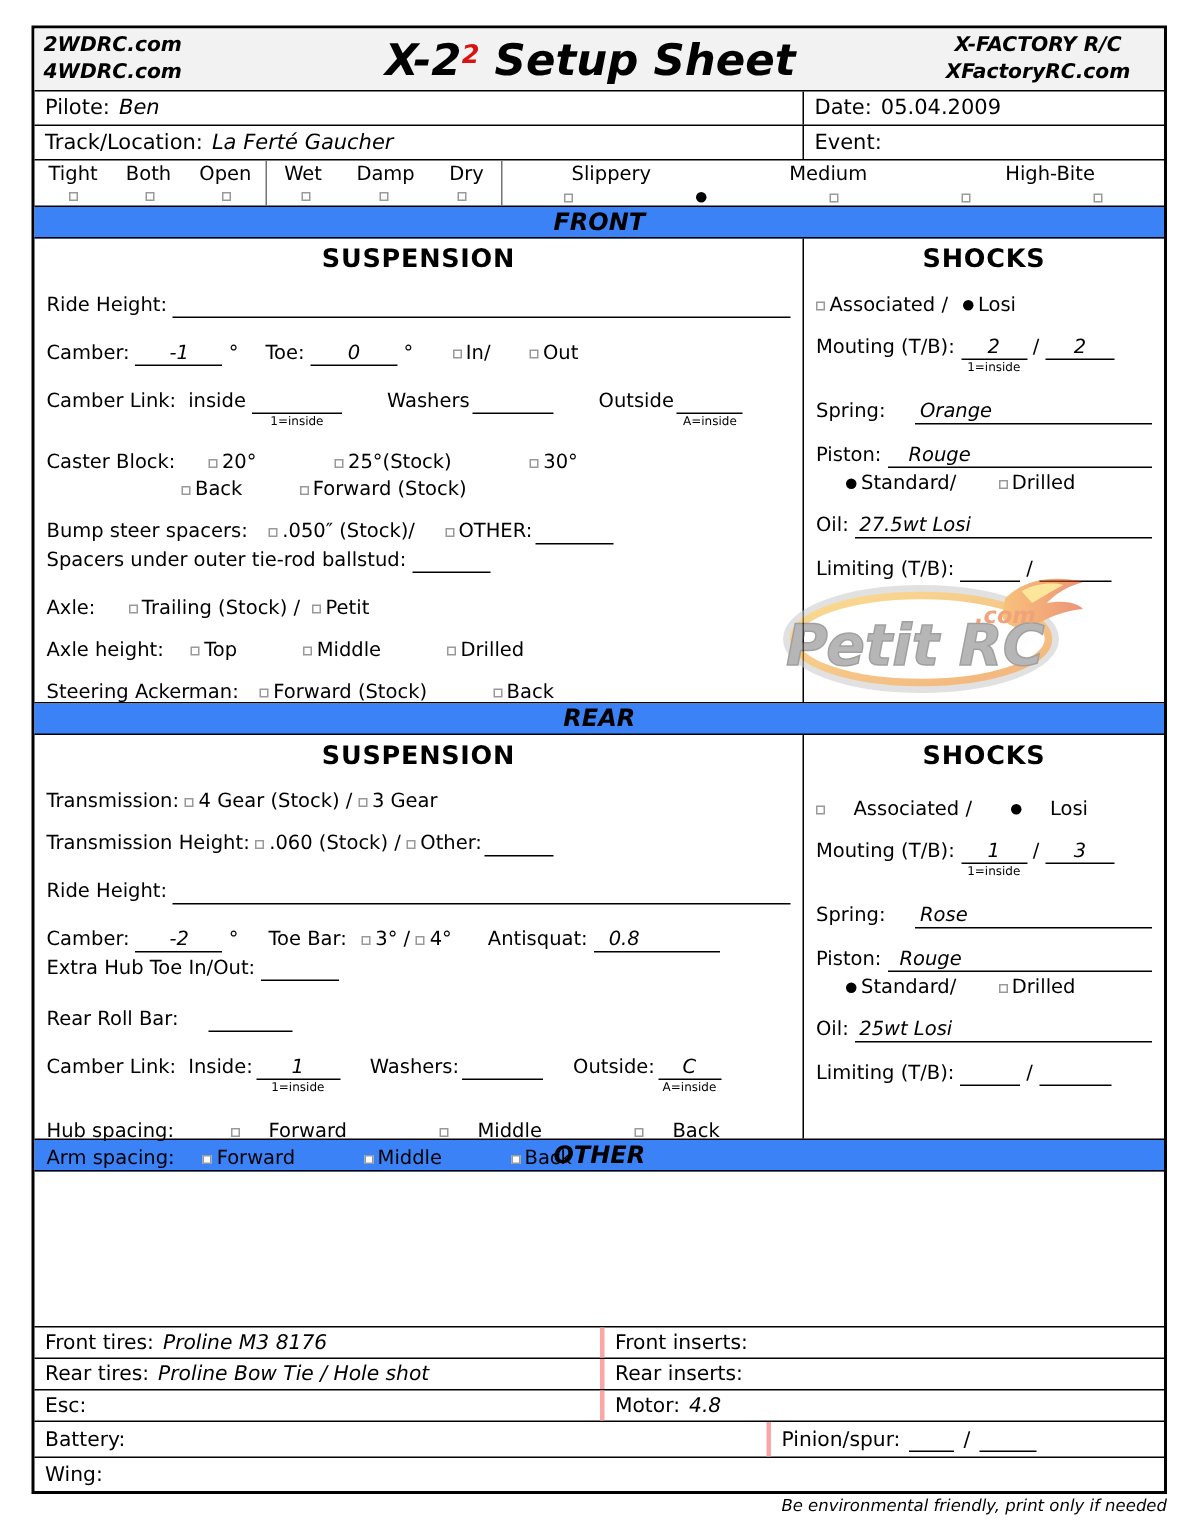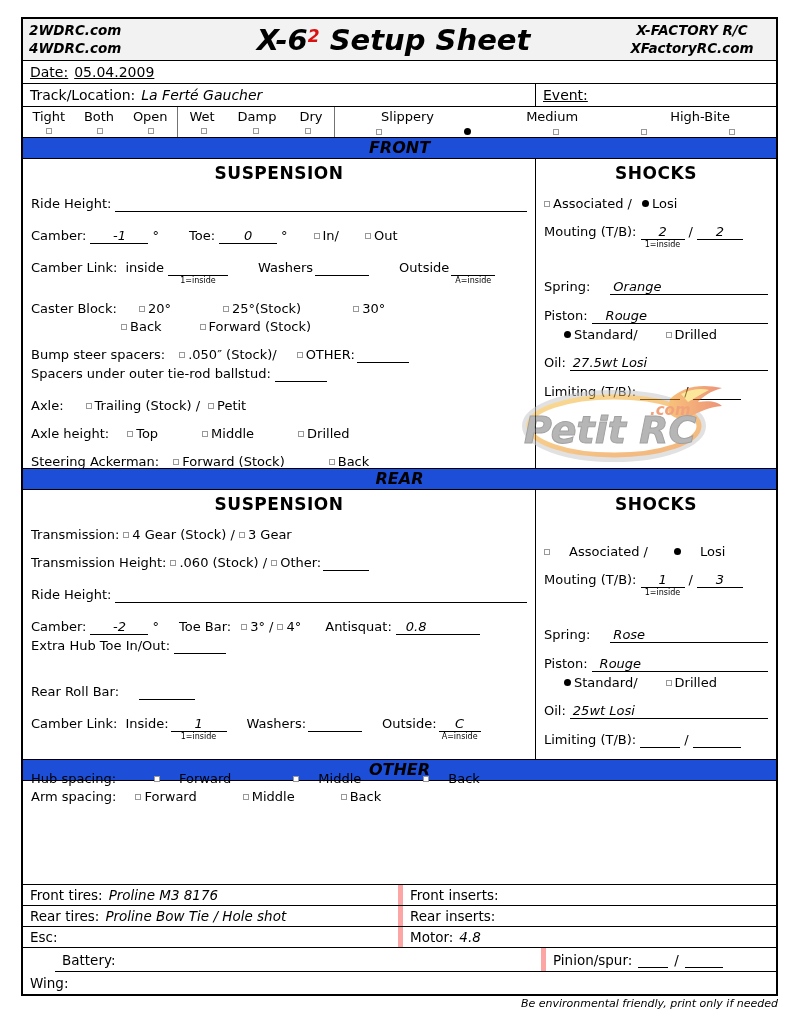--- a/index.html
+++ b/index.html
@@ -14,94 +14,98 @@
   
   .hdr { display:flex; align-items:center; background:#f2f2f2; height:42px; border-bottom:1px solid #000; }
   .hdr .sites { width:150px; padding-left:6px; font-weight:bold; font-style:italic; font-size:13.5px; line-height:1.3; }
   .hdr .title { flex:1; text-align:center; font-weight:bold; font-style:italic; font-size:29px; white-space:nowrap; }
   .hdr .title .sup { color:#d91111; font-size:17px; vertical-align:8px; }
   .hdr .brand { width:162px; text-align:center; padding-right:6px; font-weight:bold; font-style:italic; font-size:13.5px; line-height:1.3; }
 
   
   .irow { display:flex; border-bottom:1px solid #000; height:23px; font-size:14px; }
   .irow .lcell { width:513px; border-right:1px solid #000; padding:0 7px; display:flex; align-items:center; gap:6px; white-space:nowrap; }
-  .irow .rcell { flex:1; padding:0 7px; display:flex; align-items:center; gap:6px; white-space:nowrap;text-decoration:underline; }
+  .irow .rcell { flex:1; padding:0 7px; display:flex; align-items:center; gap:6px; white-space:nowrap; }
   .val { font-style:italic; }
 
   
   .crow { display:flex; border-bottom:1px solid #000; height:31px; }
   .cgroup { border-right:1px solid #737373; padding-top:3px; }
   .cgroup.last { border-right:none; flex:1; }
   .clabels { display:flex; justify-content:space-around; font-size:13px; line-height:1.1; }
   .clabels.sb { justify-content:space-between; padding:0 12px; }
   .cmarks { display:flex; justify-content:space-around; margin-top:4px; align-items:center; }
 
   
   .mk { display:inline-block; width:6px; height:6px; border:1px solid #999; background:#fff; flex:none; }
   .line .mk { align-self:center; margin-right:-1px; }
   .mk.checked { width:7px; height:7px; border:none; background:#000; border-radius:50%; }
 
   
-  .bar { background:#1d4ed8; border-bottom:1px solid #000; height:21px; line-height:20px;
+  .bar { background:#3b82f6; border-bottom:1px solid #000; height:21px; line-height:20px;
          text-align:center; font-weight:bold; font-style:italic; font-size:16px; }
 
   
   .twocol { display:flex; border-bottom:1px solid #000; }
   .twocol .left { width:513px; border-right:1px solid #000; position:relative; }
   .twocol .right { flex:1; position:relative; }
   .front-sec { height:310px; }
   .rear-sec { height:270px; }
   .colhead { text-align:center; font-weight:bold; font-size:17px; margin-top:4px; letter-spacing:.5px; }
 
   .line { display:flex; align-items:baseline; gap:4px; margin:13px 8px 0 8px; white-space:nowrap; }
   .line.center { justify-content:flex-start; }
   .tight { margin-top:3px; }
   .mt16 { margin-top:16px; }
-  .mt18 { margin-top:30px;gap:20px; }
+  .mt18 { margin-top:18px;gap:20px; }
 
   .bl { display:inline-block; border-bottom:1px solid #000; text-align:center; font-style:italic; padding:0 3px; }
   .bl:empty::before { content:"\00a0"; }
   .grow { flex:1; }
   .stack { display:inline-flex; flex-direction:column; align-items:center; }
   .note { font-size:8px; line-height:1; margin-top:1px; font-style:normal; }
 
   
   .otherbox { height:104px; border-bottom:1px solid #000; }
 
   
   .trow { display:flex; border-bottom:1px solid #000; height:21px; font-size:13.5px; }
-  .trow .c1 { width:380px; border-right:5px solid #fca5a5; padding:0 7px; display:flex; align-items:center; gap:6px; white-space:nowrap; }
+  .trow .c1 { width:380px; border-right:3px solid #fca5a5; padding:0 7px; display:flex; align-items:center; gap:6px; white-space:nowrap; }
   .trow .c2 { flex:1; padding:0 7px; display:flex; align-items:center; gap:6px; white-space:nowrap; }
-  .trow.batt { height:24px;margin-left:32px; }
+  .trow.batt { height:24px; }
   .trow.batt .c1 { width:491px; }
   .trow.wing { height:22px; border-bottom:none; }
   .trow.wing .c1 { width:100%; border-right:none; }
 
   .footer { position:absolute; right:22px; top:997px; font-style:italic; font-size:11px; }
 
   .wm { position:absolute; left:-16px; bottom:1px; width:204px; height:88px; z-index:2; pointer-events:none; }
 </style>
 </head>
 <body>
 
 <div class="sheet">
 
   <div class="hdr">
     <div class="sites">
       <div>2WDRC.com</div>
       <div>4WDRC.com</div>
     </div>
-    <div class="title"><span>X-6</span><span class="sup">2</span><span> Setup Sheet</span></div>
+    <div class="title"><span>X-2</span><span class="sup">2</span><span> Setup Sheet</span></div>
     <div class="brand">
       <div>X-FACTORY R/C</div>
       <div>XFactoryRC.com</div>
     </div>
   </div>
 
   <div class="irow">
+    <div class="lcell">
+      <span>Pilote:</span>
+      <span class="val">Ben</span>
+    </div>
     <div class="rcell">
       <span>Date:</span>
       <span>05.04.2009</span>
     </div>
   </div>
 
   <div class="irow">
     <div class="lcell">
       <span>Track/Location:</span>
       <span class="val">La Ferté Gaucher</span>
@@ -160,21 +164,21 @@
 
       <div class="line">
         <span>Ride Height:</span>
         <span class="bl grow"></span>
       </div>
 
       <div class="line mt16">
         <span>Camber:</span>
         <span class="bl" style="width:58px">-1</span>
         <span>°</span>
-        <span style="margin-left:26px">Toe:</span>
+        <span style="margin-left:14px">Toe:</span>
         <span class="bl" style="width:58px">0</span>
         <span>°</span>
         <span class="mk" style="margin-left:22px"></span>
         <span>In/</span>
         <span class="mk" style="margin-left:22px"></span>
         <span>Out</span>
       </div>
 
       <div class="line mt16">
         <span>Camber Link:</span>

